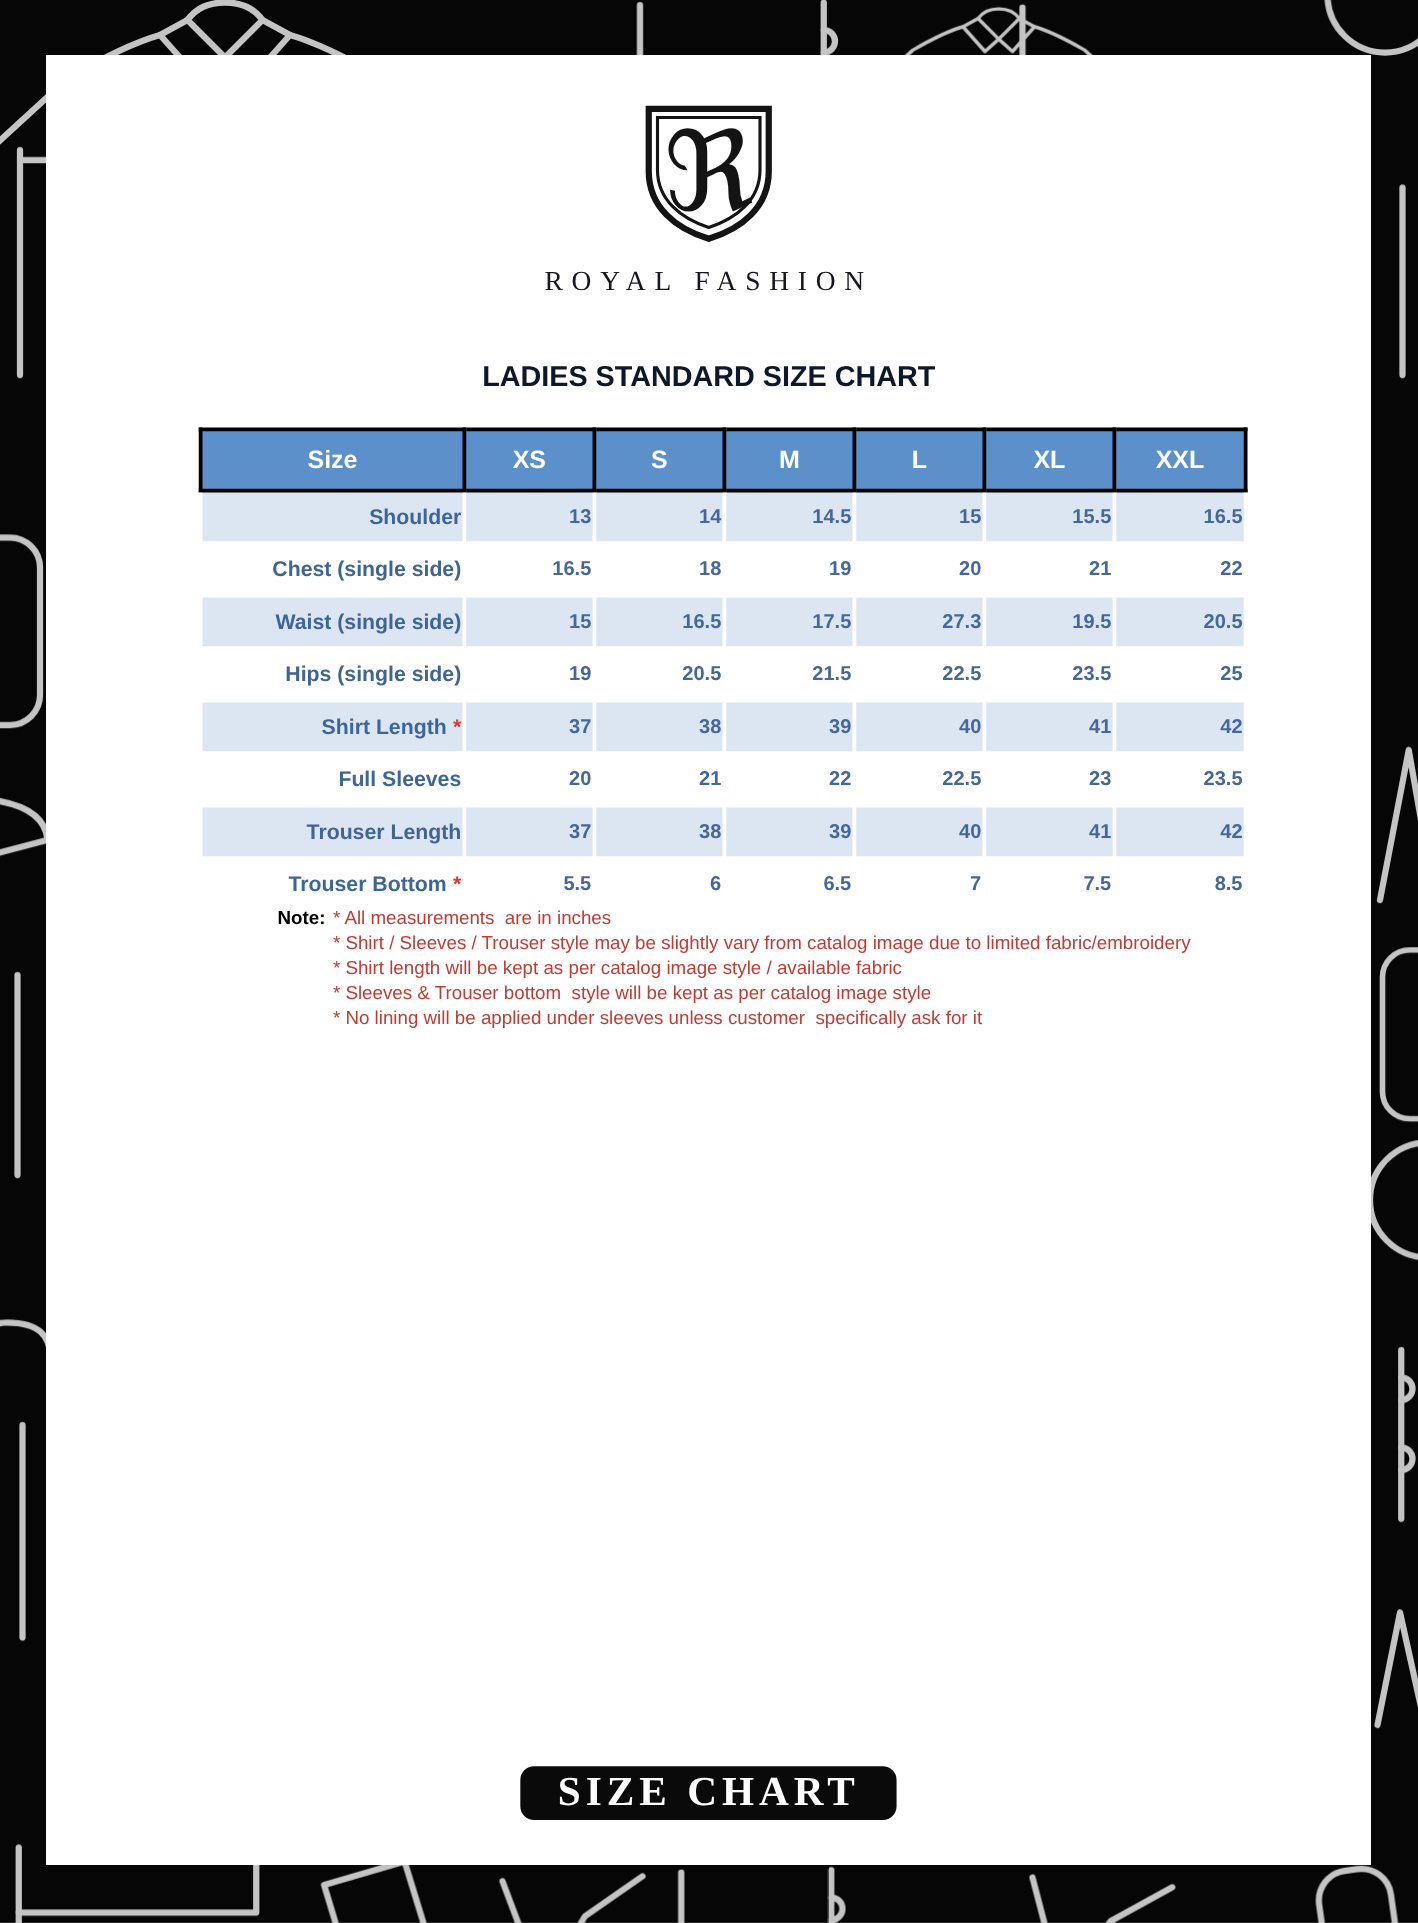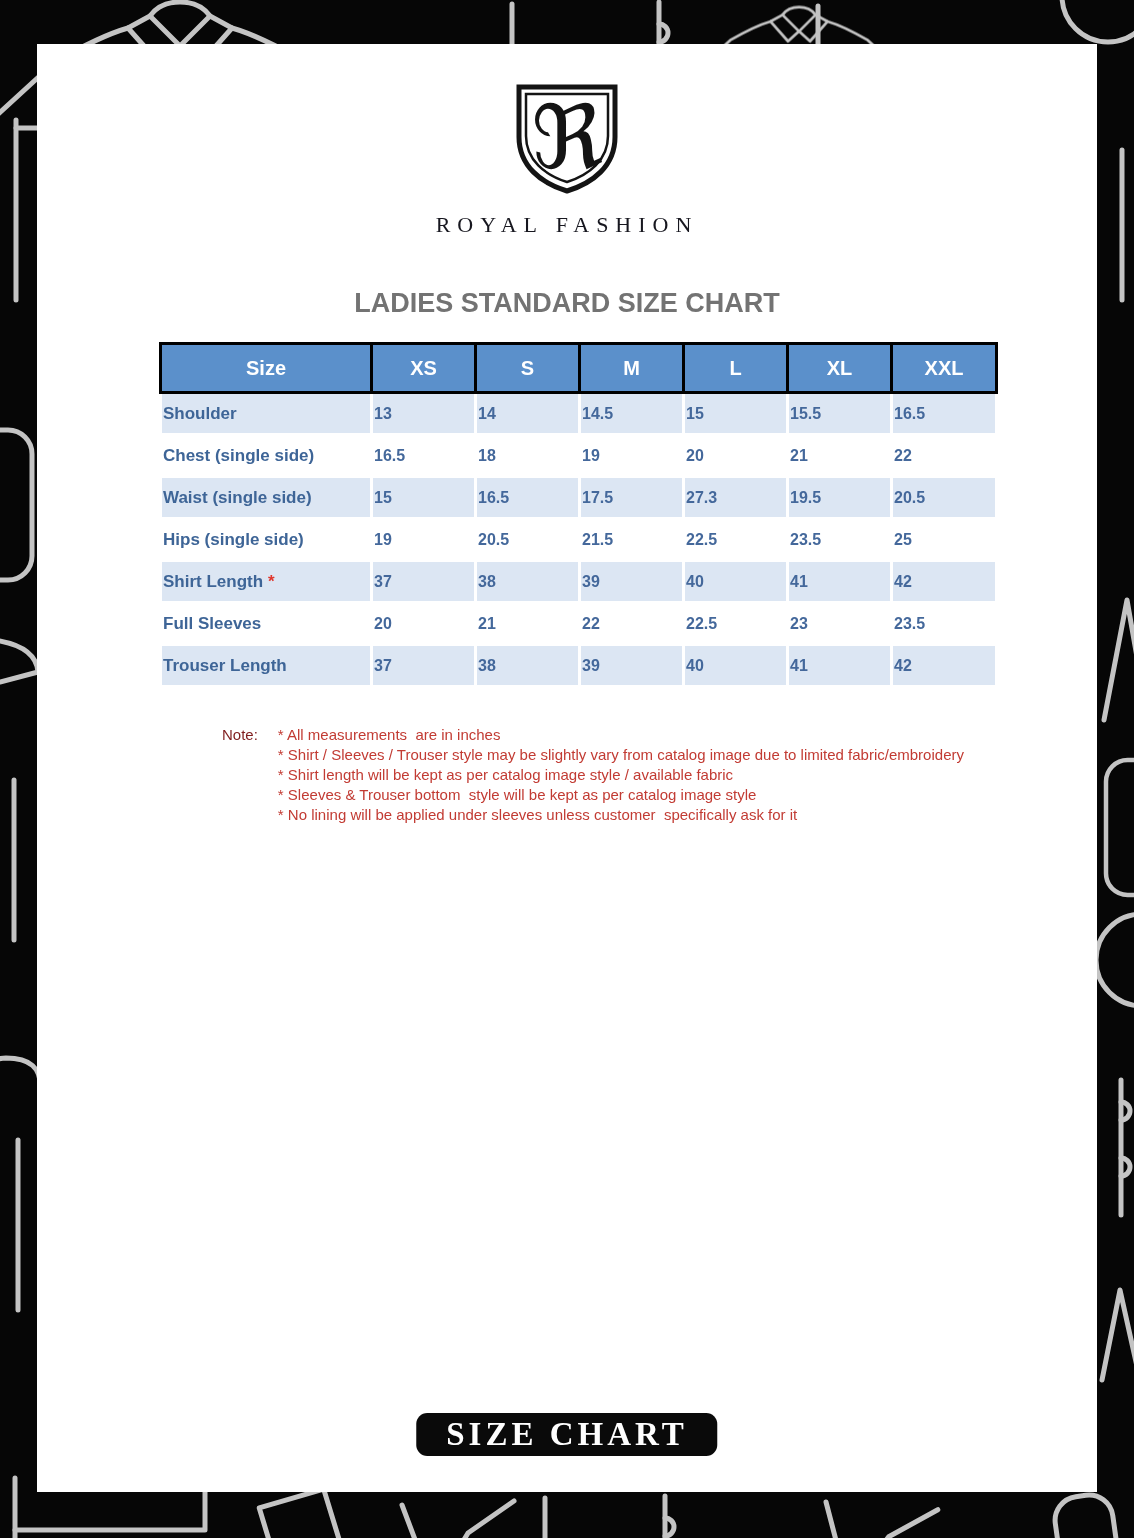--- a/index.html
+++ b/index.html
@@ -9,37 +9,37 @@
   .content{position:absolute;left:37px;top:44px;width:1060px;height:1448px;background:#ffffff;z-index:2;}
 
   
   .logo-wrap{position:absolute;top:38px;left:0;width:100%;text-align:center;}
   .shield-svg{display:block;margin:0 auto;}
   .brand-name{margin-top:16px;font-family:"Liberation Serif",serif;font-size:22px;
               letter-spacing:7px;color:#17171f;white-space:nowrap;}
 
   
   .page-title{position:absolute;top:244px;left:0;width:100%;text-align:center;
-              font-size:27px;font-weight:bold;color:#737373;}
+              font-size:23px;font-weight:bold;color:#0f172a;}
 
   
   .size-table{position:absolute;top:298px;left:122px;width:836px;border-collapse:collapse;
               table-layout:fixed;}
   .size-table th{background:#5B90CB;color:#ffffff;font-size:20px;font-weight:bold;
                  height:44px;border:3px solid #000000;text-align:center;vertical-align:middle;}
-  .size-table td{height:37px;border:3px solid #ffffff;text-align:left;vertical-align:middle;
+  .size-table td{height:37px;border:3px solid #ffffff;text-align:right;vertical-align:middle;
                  font-size:16px;font-weight:bold;color:#44689B;background:#ffffff;}
   .size-table tbody tr.alt td{background:#DCE6F3;}
   .size-table td.row-label{font-size:17px;color:#3E6597;}
   .ast{color:#E0362C;margin-left:5px;font-weight:bold;}
 
   
   .notes{position:absolute;top:681px;left:185px;display:flex;align-items:flex-start;
          font-size:15px;line-height:20px;color:#C23B33;}
-  .note-label{font-weight:normal;color:#7f1d1d;margin-right:20px;white-space:pre;}
+  .note-label{font-weight:bold;color:#000000;margin-right:6px;white-space:pre;}
   .note-line{white-space:pre;}
 
   
   .badge{position:absolute;top:1369px;left:50%;transform:translateX(-50%);
          background:#0A0A0A;color:#ffffff;font-family:"Liberation Serif",serif;
          font-size:33px;font-weight:bold;letter-spacing:4px;padding:3px 30px;white-space:nowrap;border-radius:11px;}
 </style>
 </head>
 <body>
 
@@ -219,20 +219,29 @@
           </tr>
           <tr class="alt">
             <td class="row-label">Trouser Length</td>
             <td>37</td>
             <td>38</td>
             <td>39</td>
             <td>40</td>
             <td>41</td>
             <td>42</td>
           </tr>
+          <tr>
+            <td class="row-label">Trouser Bottom<span class="ast">*</span></td>
+            <td>5.5</td>
+            <td>6</td>
+            <td>6.5</td>
+            <td>7</td>
+            <td>7.5</td>
+            <td>8.5</td>
+          </tr>
         </tbody>
     </table>
 
     <div class="notes">
       <span class="note-label">Note:</span>
       <div class="note-lines">
           <div class="note-line">* All measurements  are in inches</div>
           <div class="note-line">* Shirt / Sleeves / Trouser style may be slightly vary from catalog image due to limited fabric/embroidery</div>
           <div class="note-line">* Shirt length will be kept as per catalog image style / available fabric</div>
           <div class="note-line">* Sleeves &amp; Trouser bottom  style will be kept as per catalog image style</div>

